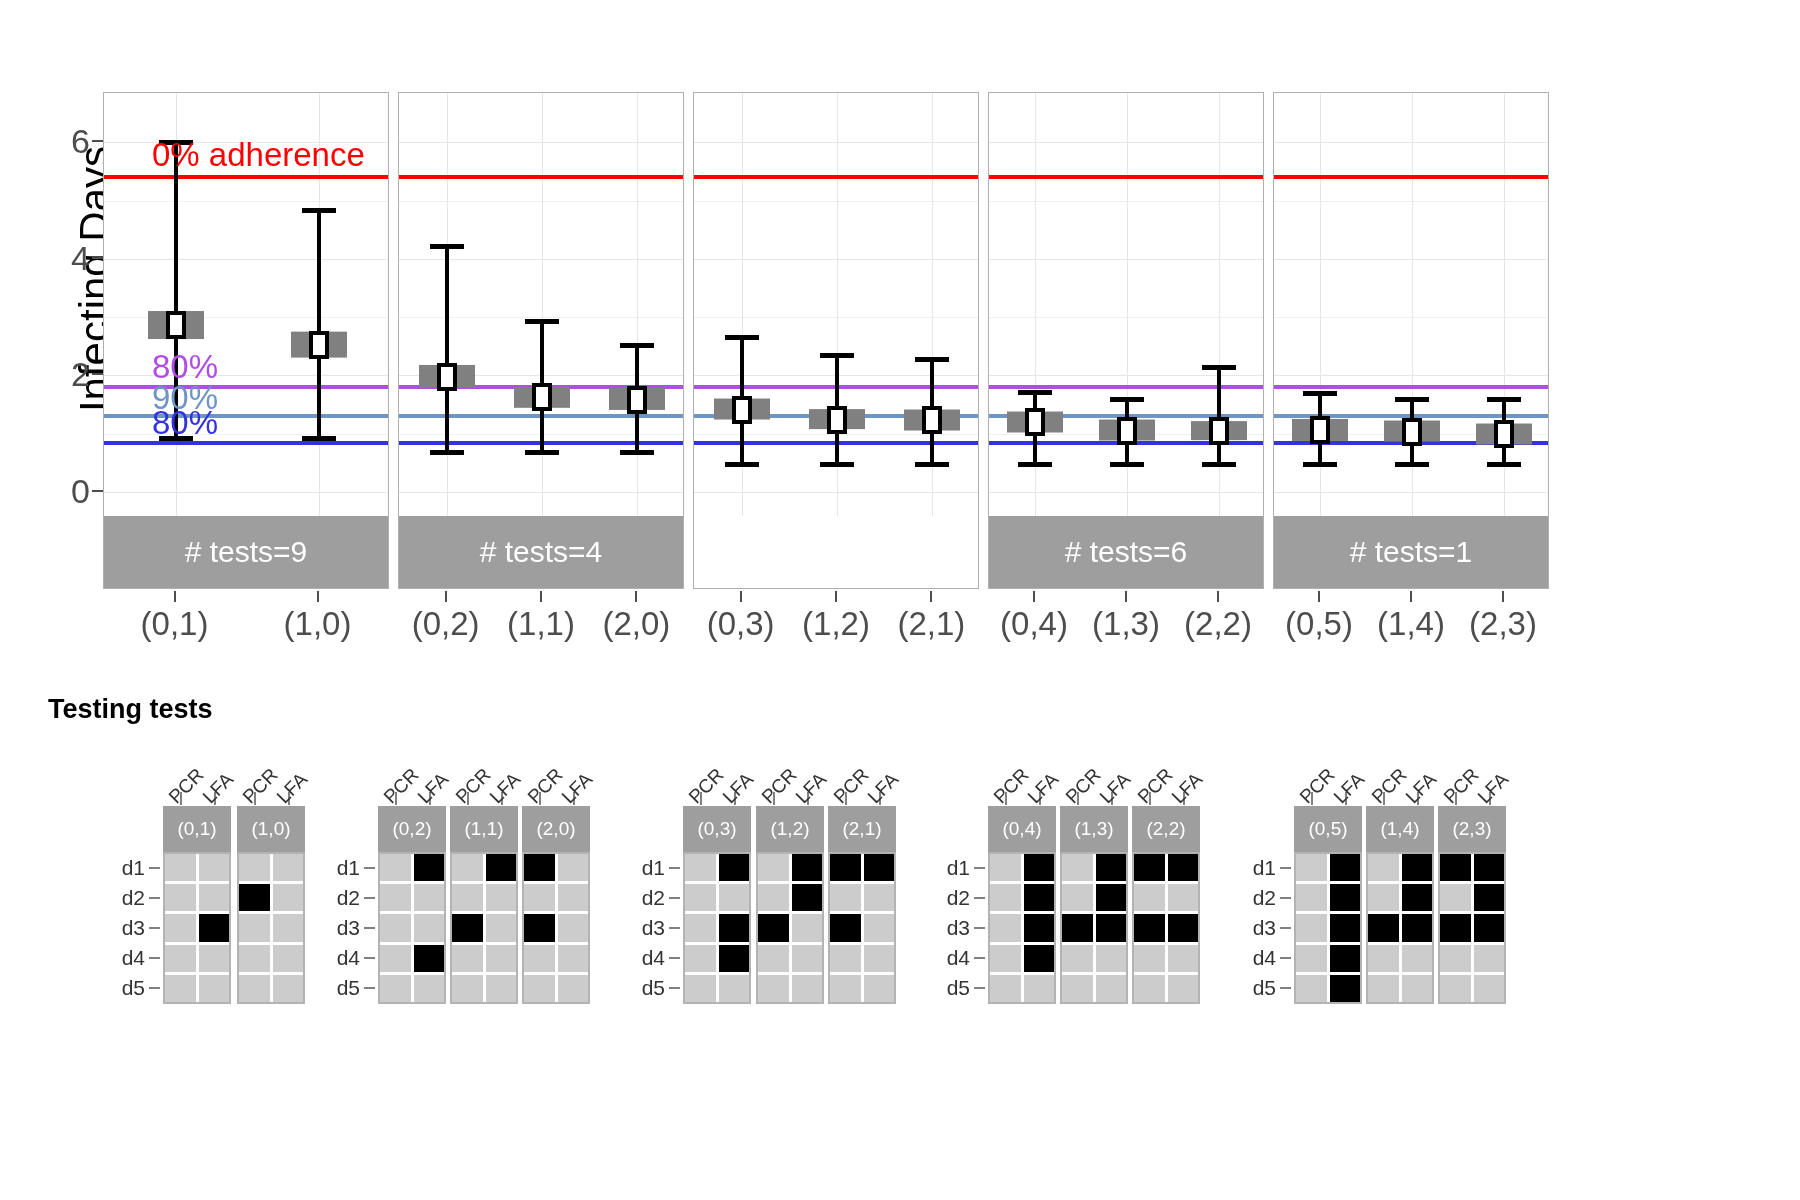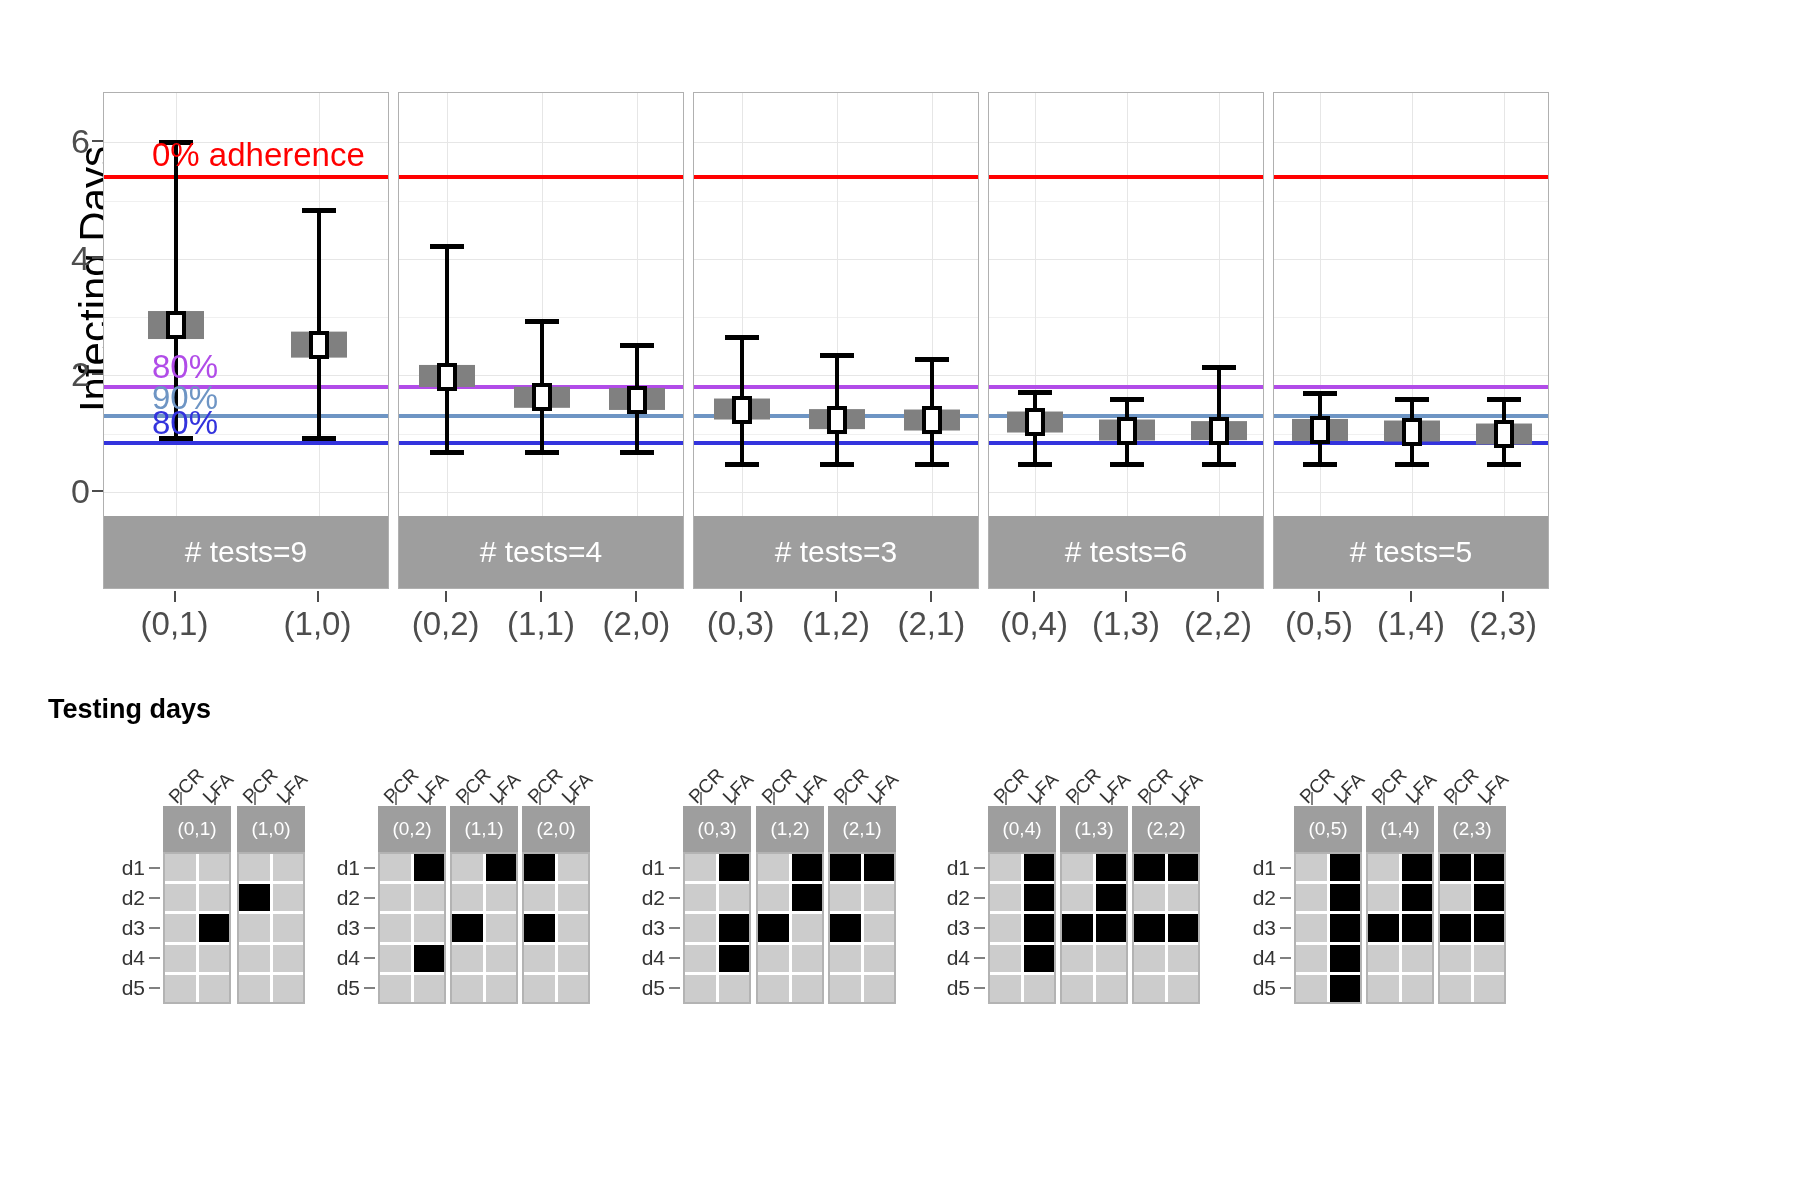--- a/index.html
+++ b/index.html
@@ -172,23 +172,20 @@
         <div class="ebar-stem" style="left: 143px; top: 260.24px; height: 113.527px;"></div>
         <div class="ebar-cap" style="left: 143px; top: 260.24px;"></div>
         <div class="ebar-cap" style="left: 143px; top: 368.767px;"></div>
         <div class="ebar-iqr" style="left: 143px; top: 326.027px; width: 56px; height: 19.7945px;"></div>
         <div class="ebar-pt" style="left: 143px; top: 326.61px;"></div>
         <div class="ebar-stem" style="left: 238.333px; top: 263.733px; height: 110.034px;"></div>
         <div class="ebar-cap" style="left: 238.333px; top: 263.733px;"></div>
         <div class="ebar-cap" style="left: 238.333px; top: 368.767px;"></div>
         <div class="ebar-iqr" style="left: 238.333px; top: 326.61px; width: 56px; height: 20.9589px;"></div>
         <div class="ebar-pt" style="left: 238.333px; top: 327.192px;"></div>
-        <div class="panel-strip" style="bottom: 0px; height: 72px;">
-          <span># tests=3</span>
-        </div>
       </div>
       <div class="xtickmark" style="left: 740.667px; top: 591px;"></div>
       <div class="xtick" style="left: 740.667px; top: 605px;">(0,3)</div>
       <div class="xtickmark" style="left: 836px; top: 591px;"></div>
       <div class="xtick" style="left: 836px; top: 605px;">(1,2)</div>
       <div class="xtickmark" style="left: 931.333px; top: 591px;"></div>
       <div class="xtick" style="left: 931.333px; top: 605px;">(2,1)</div>
       <div class="abs panel" style="left: 988px; top: 92px; width: 276px; height: 497px;">
         <div class="gridmaj" style="top: 398.801px;"></div>
         <div class="gridmaj" style="top: 282.363px;"></div>
@@ -253,33 +250,33 @@
         <div class="ebar-cap" style="left: 138px; top: 303.904px;"></div>
         <div class="ebar-cap" style="left: 138px; top: 368.767px;"></div>
         <div class="ebar-iqr" style="left: 138px; top: 338.253px; width: 56px; height: 20.9589px;"></div>
         <div class="ebar-pt" style="left: 138px; top: 339.418px;"></div>
         <div class="ebar-stem" style="left: 230px; top: 304.486px; height: 69.2808px;"></div>
         <div class="ebar-cap" style="left: 230px; top: 304.486px;"></div>
         <div class="ebar-cap" style="left: 230px; top: 368.767px;"></div>
         <div class="ebar-iqr" style="left: 230px; top: 340.582px; width: 56px; height: 20.9589px;"></div>
         <div class="ebar-pt" style="left: 230px; top: 341.164px;"></div>
         <div class="panel-strip" style="bottom: 0px; height: 72px;">
-          <span># tests=5</span>
+          <span># tests=1</span>
         </div>
       </div>
       <div class="xtickmark" style="left: 1319px; top: 591px;"></div>
       <div class="xtick" style="left: 1319px; top: 605px;">(0,5)</div>
       <div class="xtickmark" style="left: 1411px; top: 591px;"></div>
       <div class="xtick" style="left: 1411px; top: 605px;">(1,4)</div>
       <div class="xtickmark" style="left: 1503px; top: 591px;"></div>
       <div class="xtick" style="left: 1503px; top: 605px;">(2,3)</div>
     </div>
 
 
-  <div class="abs" id="td-title">Testing days</div>
+  <div class="abs" id="td-title">Testing tests</div>
 
   <div class="abs" id="td-layer" style="left:0;top:720px;width:1800px;height:480px;">
       <div class="td-coltick" style="left: 180px; top: 72px; height: 13px;"></div>
       <div class="td-collabel" style="left: 180px; top: 66px;">PCR</div>
       <div class="td-coltick" style="left: 214px; top: 72px; height: 13px;"></div>
       <div class="td-collabel" style="left: 214px; top: 66px;">LFA</div>
       <div class="td-head" style="left: 163px; top: 86px; width: 68px; height: 46px;">
         <span>(0,1)</span>
       </div>
       <div class="td-body" style="left: 163px; top: 132px; width: 68px; height: 152px;">

